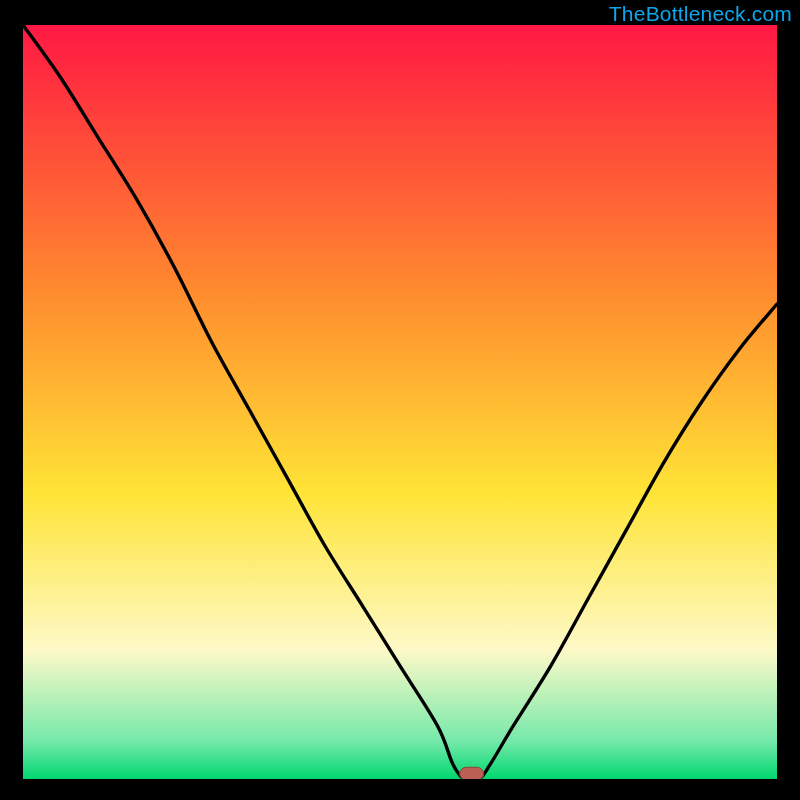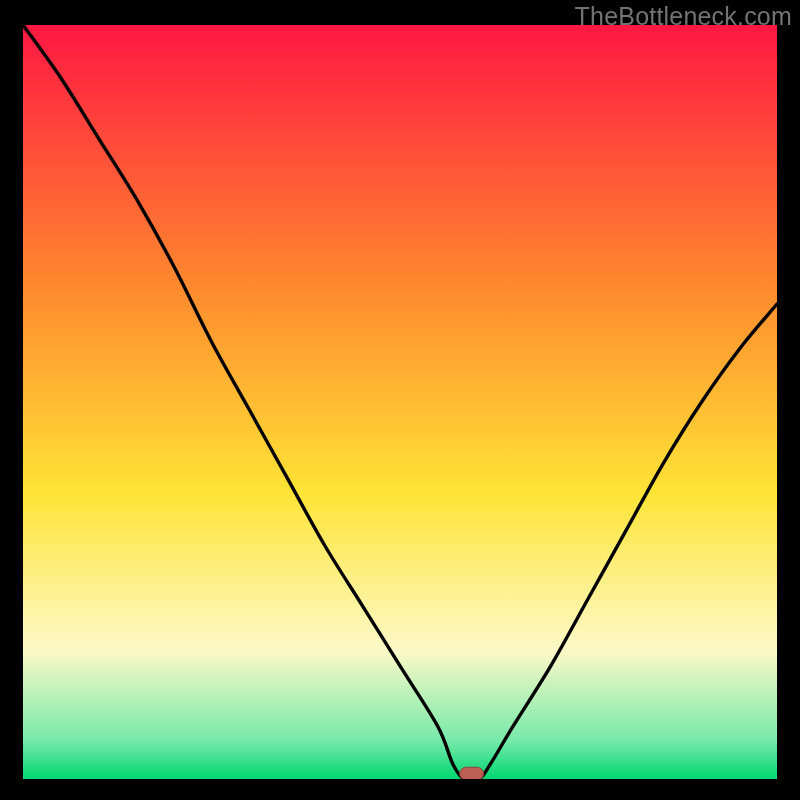--- a/index.html
+++ b/index.html
@@ -16,22 +16,22 @@
     left: 0;
     top: 0;
     width: 800px;
     height: 800px;
     background: #000;
   }
   .watermark {
     position: absolute;
     top: 2px;
     right: 8px;
-    color: #737373;
-    font-size: 25px;
+    color: #0ea5e9;
+    font-size: 21px;
     font-weight: 400;
     letter-spacing: 0.2px;
     z-index: 10;
     user-select: none;
   }
   .plot-wrap {
     position: absolute;
     left: 23px;
     top: 25px;
     width: 754px;

